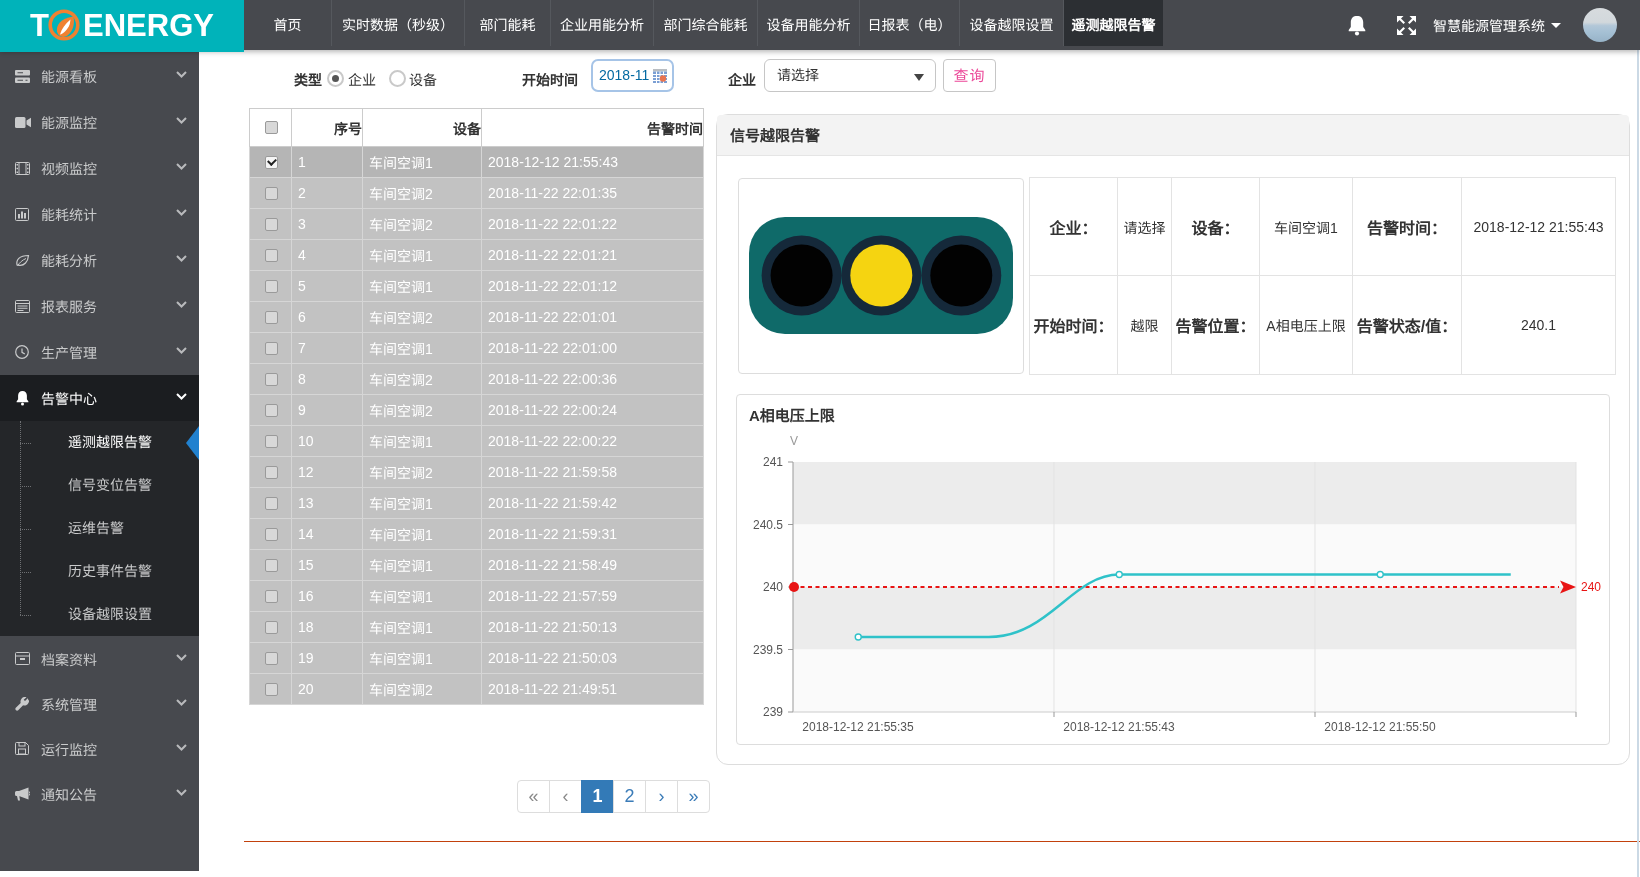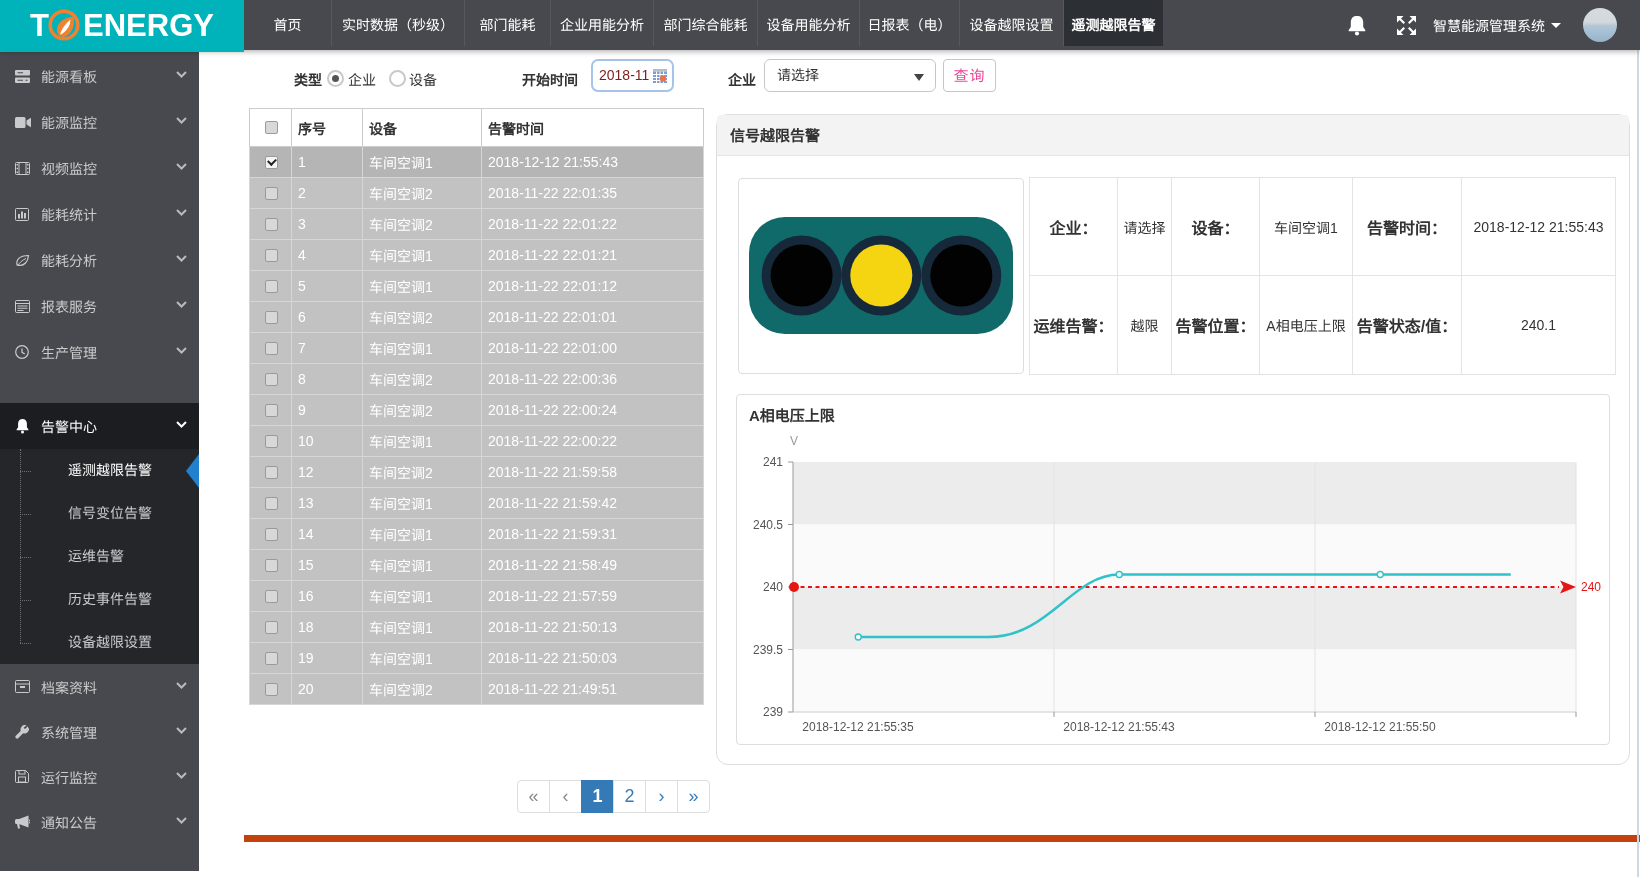--- a/index.html
+++ b/index.html
@@ -12,42 +12,42 @@
 #nav { position:absolute; left:244px; top:0; height:50px; display:flex; }
 .navitem { height:46px; line-height:50px; text-align:center; color:#fff; font-size:14px; border-right:1px solid #55585d; white-space:nowrap; }
 .navitem.active { background:#2c2f33; font-weight:bold; border-right:none; }
 #topright { position:absolute; right:0; top:0; height:50px; display:flex; align-items:center; color:#fff; }
 
 #sidebar { position:absolute; left:0; top:52px; width:199px; height:819px; background:#47494e; z-index:10; }
 .sitem { height:46px; display:flex; align-items:center; padding-left:15px; color:#c9cacb; font-size:14px; position:relative; }
 .sitem .ic { width:16px; height:16px; margin-right:10px; flex:none; display:flex; align-items:center; }
 .sitem .chev { position:absolute; right:12px; top:50%; margin-top:-5px; }
 .sitem.h45 { height:45px; }
-#alarmgroup { background:#242629;margin-top:28px; }
+#alarmgroup { background:#242629; }
 #alarmgroup > .sitem { background:#1b1d20; }
 #alarmgroup .sitem { color:#fff; }
 .subwrap { position:relative; }
 .subline { position:absolute; left:20px; top:0; bottom:21px; width:0; border-left:1px dotted #6e7073; }
 .subitem { height:43px; line-height:43px; padding-left:68px; color:#c9cacb; font-size:14px; position:relative; }
 .subitem:before { content:""; position:absolute; left:20px; top:50%; width:11px; border-top:1px dotted #6e7073; }
 .subitem.active { color:#fff; }
 .subitem.active:after { content:""; position:absolute; right:0; top:50%; margin-top:-17px; border-right:13px solid #2181cf; border-top:17px solid transparent; border-bottom:17px solid transparent; }
 
-#content { position:absolute; left:244px; top:50px; width:1396px; height:792px; background:#fff; border-bottom:7px solid #c2410c; }
+#content { position:absolute; left:244px; top:50px; width:1396px; height:792px; background:#fff; border-bottom:1px solid #c2410c; }
 .blab { position:absolute; font-size:14px; font-weight:bold; color:#333; }
 .rlab { position:absolute; font-size:14px; color:#333; }
 .radio { position:absolute; width:17px; height:17px; border:2px solid #c9c9c9; border-radius:50%; background:#fff; }
 .radio.checked:after { content:""; position:absolute; left:3px; top:3px; width:7px; height:7px; border-radius:50%; background:#555; }
-#dateinput { position:absolute; left:347px; top:9px; width:83px; height:33px; border:2px solid #a6c4e7; border-radius:7px; font-size:14px; color:#7f1d1d; line-height:29px; padding-left:6px; background:#fff; }
+#dateinput { position:absolute; left:347px; top:9px; width:83px; height:33px; border:2px solid #a6c4e7; border-radius:7px; font-size:14px; color:#0369a1; line-height:29px; padding-left:6px; background:#fff; }
 #entsel { position:absolute; left:520px; top:9px; width:172px; height:33px; border:1px solid #c6c6c6; border-radius:6px; font-size:14px; color:#333; line-height:31px; padding-left:12px; background:#fff; }
 #entsel:after { content:""; position:absolute; right:11px; top:14px; border-top:7px solid #444; border-left:5px solid transparent; border-right:5px solid transparent; }
 #qbtn { position:absolute; left:699px; top:9px; width:53px; height:33px; border:1px solid #c6c6c6; border-radius:4px; background:#fff; font-size:15px; letter-spacing:1px; color:#ec4899; text-align:center; line-height:31px; }
 
 #alarmtable { position:absolute; left:5px; top:58px; border-collapse:collapse; table-layout:fixed; }
-#alarmtable th { background:#fff; color:#333; font-size:14px; font-weight:bold; text-align:left; height:38px; border:1px solid #ccc; padding:0 0 0 6px; }
+#alarmtable th { background:#fff; color:#333; font-size:14px; font-weight:bold; text-align:right; height:38px; border:1px solid #ccc; padding:0 0 0 6px; }
 #alarmtable td { height:31px; font-size:14px; color:#fff; border:1px solid #d6d6d6; padding:0 0 0 6px; background:#c2c2c2; }
 #alarmtable tr.sel td { background:#b5b5b5; }
 #alarmtable tr.hov td { background:#cacaca; }
 .cb { width:13px; height:13px; border:1px solid #9a9a9a; border-radius:2px; background:#d8d8d8; margin-left:9px; }
 .cb.on { background:#f5f5f5; position:relative; }
 .cb.on:after { content:""; position:absolute; left:2px; top:1px; width:6px; height:4px; border-left:2px solid #222; border-bottom:2px solid #222; transform:rotate(-45deg); }
 
 #pager { position:absolute; left:273px; top:730px; display:flex; }
 #pager div { width:33px; height:33px; border:1px solid #ddd; background:#fff; color:#3b7cb8; font-size:18px; text-align:center; line-height:31px; margin-left:-1px; }
 #pager div.dis { color:#8a8a8a; }
@@ -464,21 +464,21 @@
       <tbody>
           <tr style="height:98px">
             <td class="l">企业：</td>
             <td>请选择</td>
             <td class="l">设备：</td>
             <td>车间空调1</td>
             <td class="l">告警时间：</td>
             <td>2018-12-12 21:55:43</td>
           </tr>
       <tr style="height:99px">
-            <td class="l">运维告警：</td>
+            <td class="l">开始时间：</td>
             <td>越限</td>
             <td class="l">告警位置：</td>
             <td>A相电压上限</td>
             <td class="l">告警状态/值：</td>
             <td>240.1</td>
           </tr>
     </tbody>
       </table>
     <div id="chartbox">
       <div id="ctitle">A相电压上限</div>

